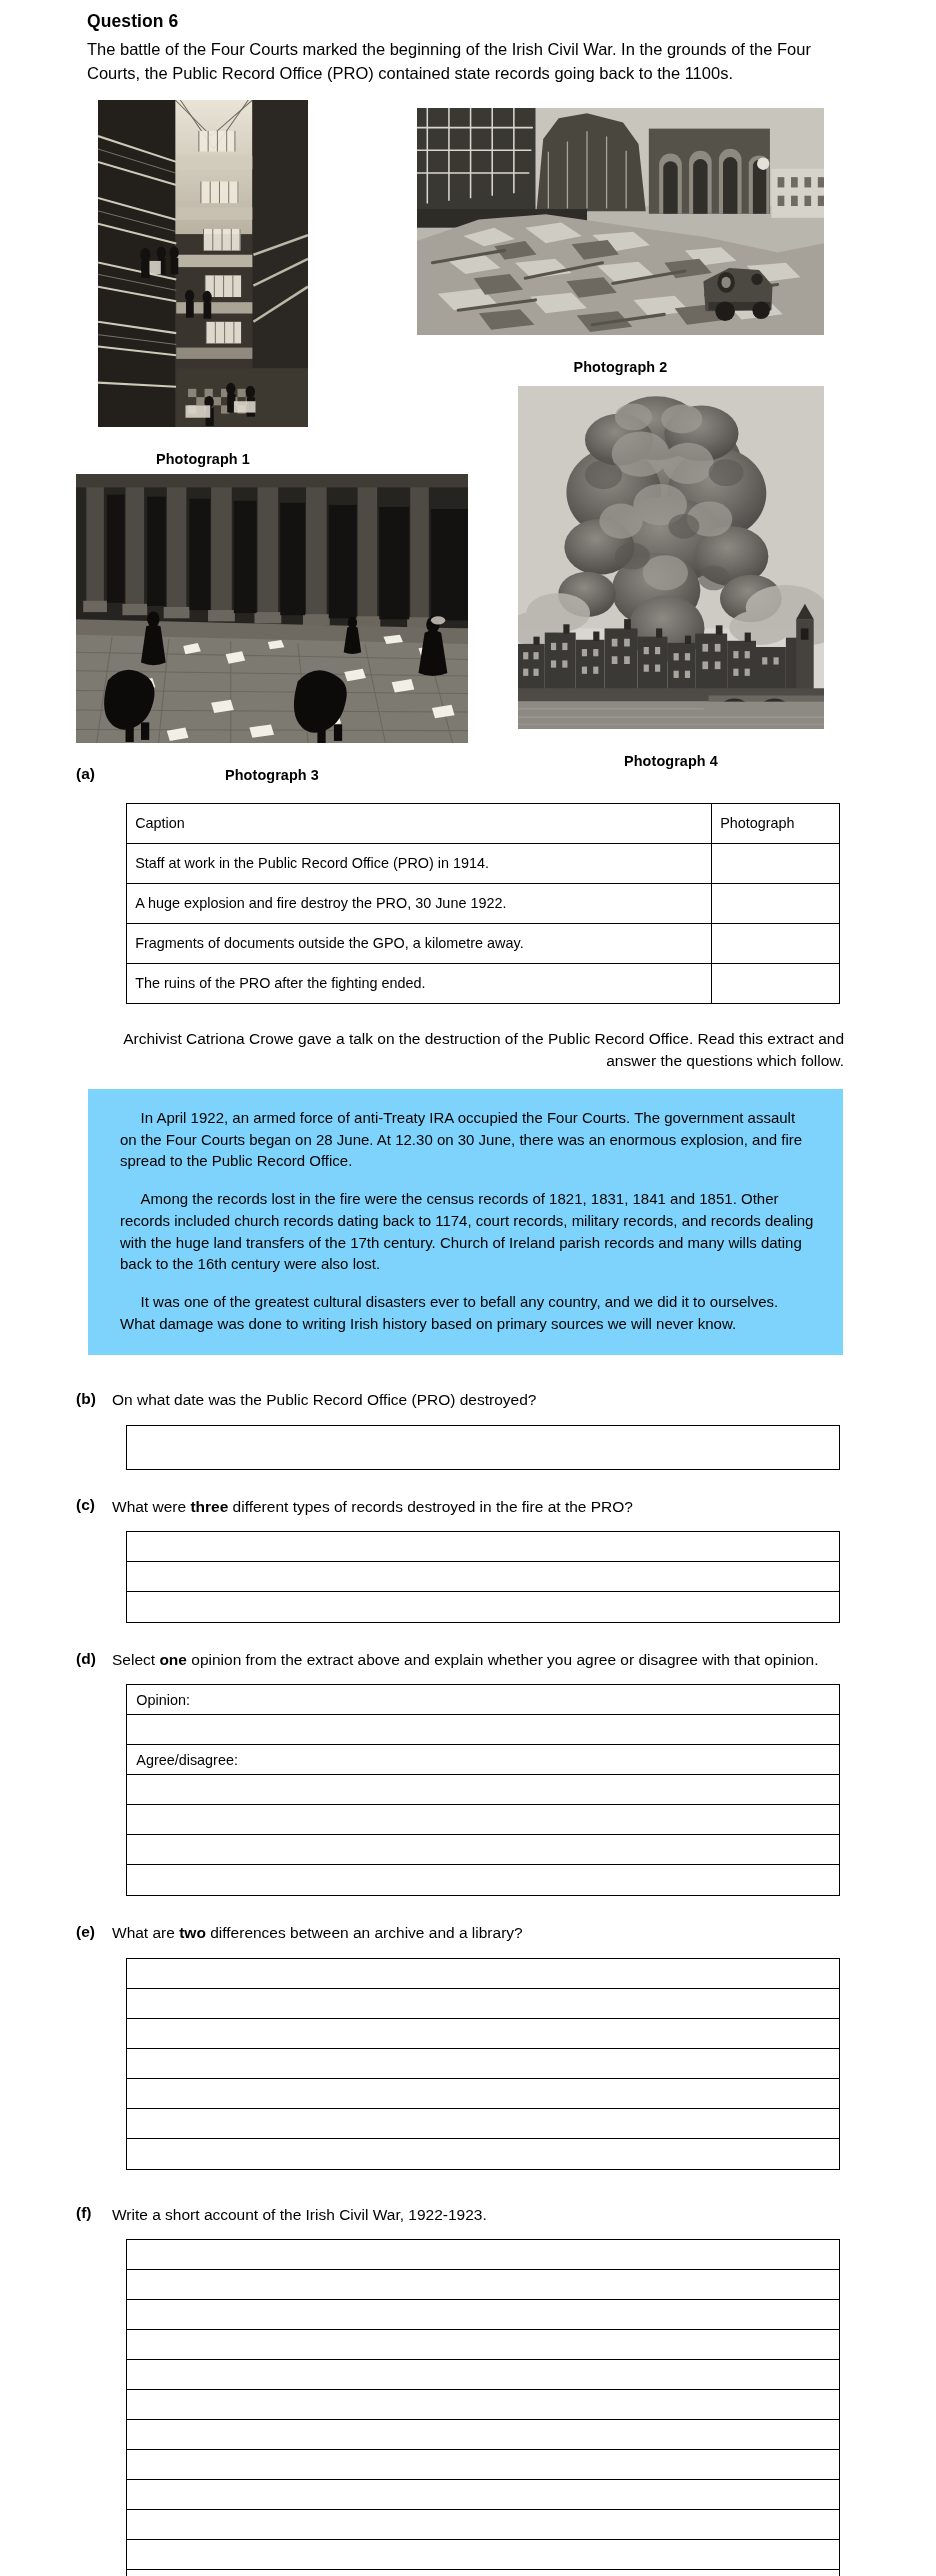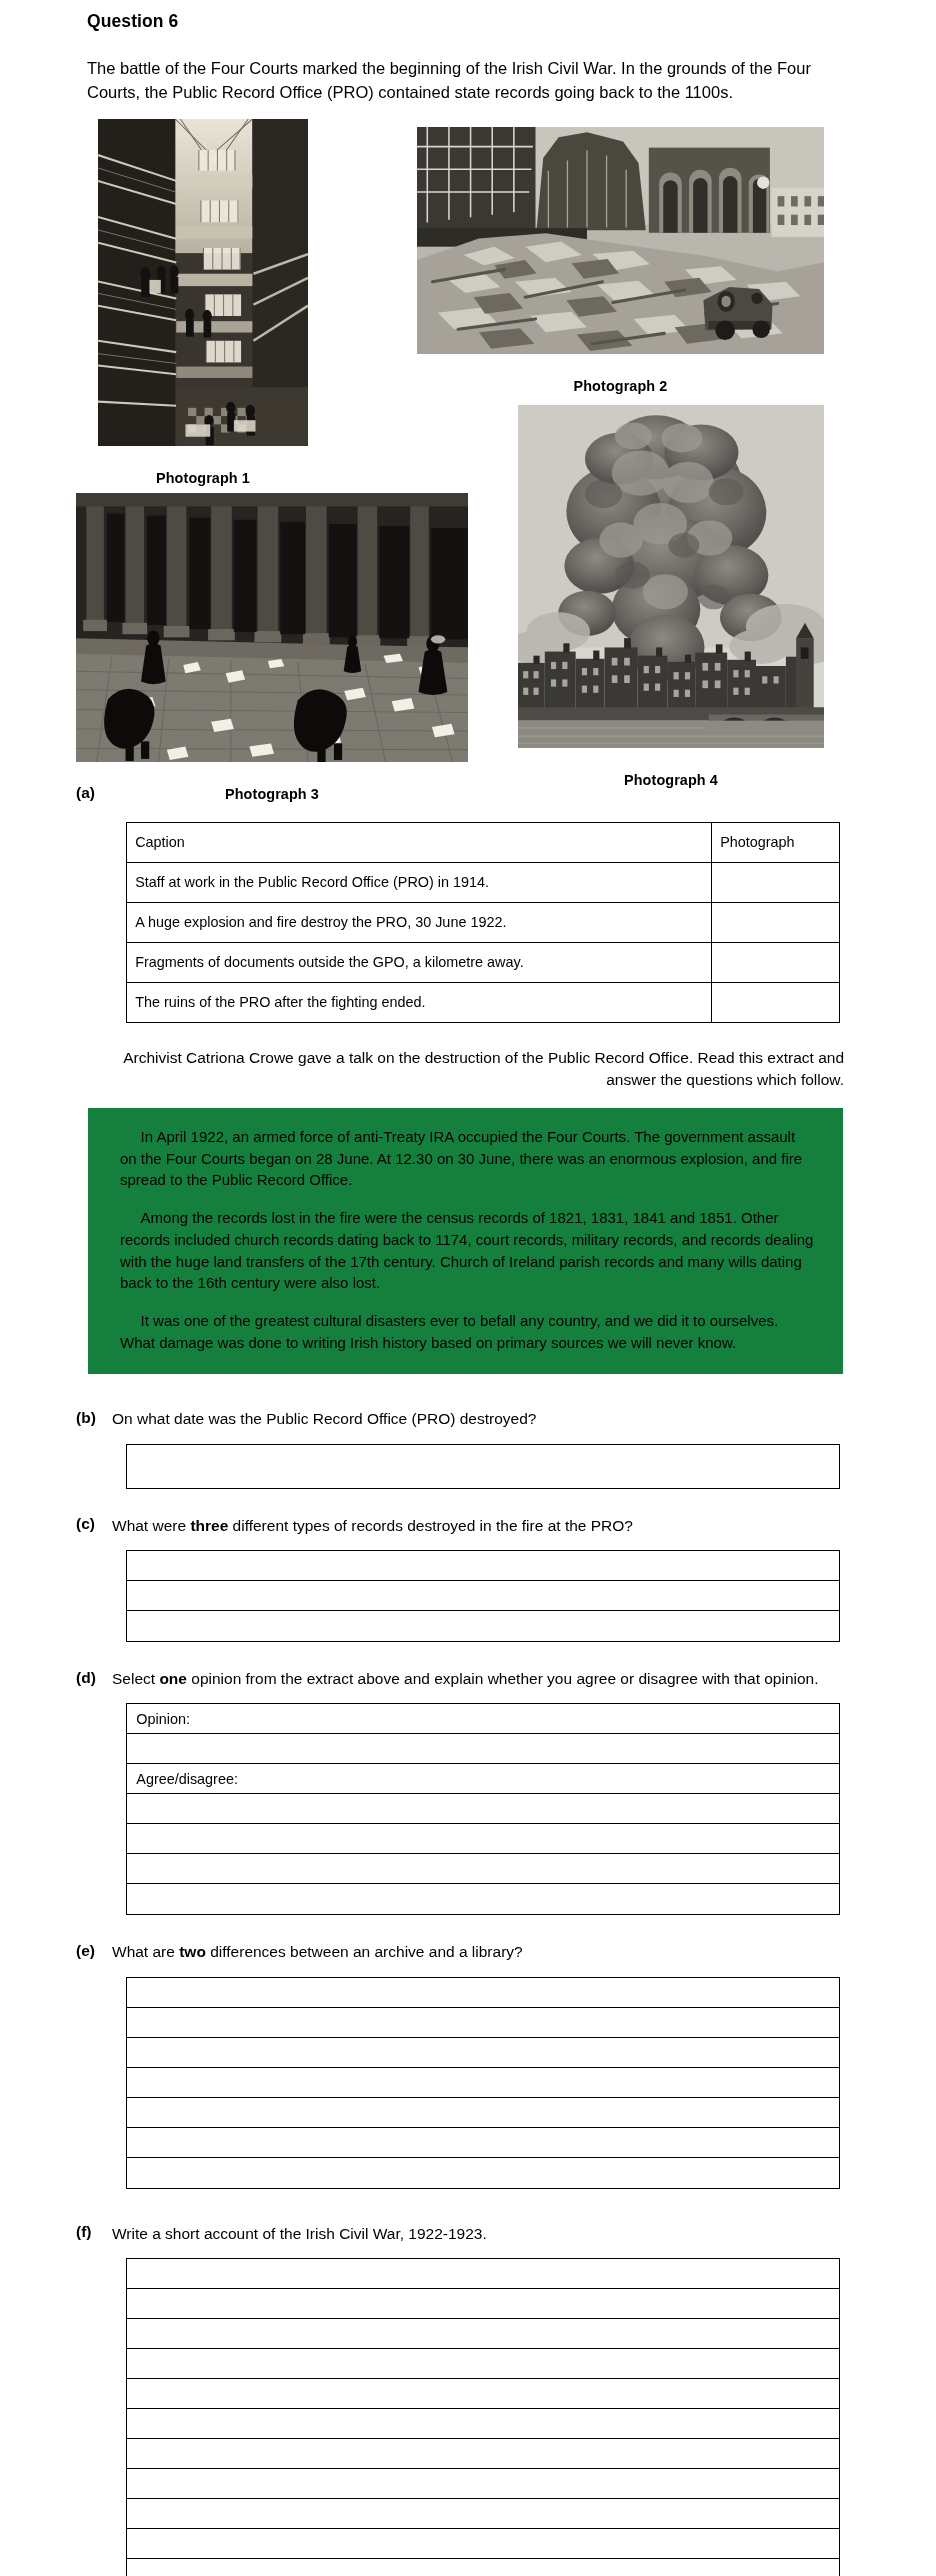--- a/index.html
+++ b/index.html
@@ -8,21 +8,21 @@
     width:937px;
     background:#ffffff;
     font-family:"Liberation Sans", sans-serif;
     color:#000000;
     -webkit-font-smoothing:antialiased;
   }
   .page { position:relative; width:937px; min-height:3174px; padding:11.3px 0 0 0; }
 
   
   .q-title {
-    font-size:17.5px; font-weight:bold; margin:0 0 25px 87px; letter-spacing:0.1px;
+    font-size:17.5px; font-weight:bold; margin:0 0 6px 87px; letter-spacing:0.1px;
   }
   .intro {
     font-size:16.5px; line-height:1.42; margin:0 0 0 87px; width:757px;
   }
 
   
   .photos { position:relative; width:937px; height:665px; margin-top:14.4px; }
   .photo-block { position:absolute; }
   .photo-frame {
     width:100%; height:100%; overflow:hidden; position:relative;
@@ -59,21 +59,21 @@
   }
   .match-table thead th { font-weight:normal; height:40px; }
   .match-table tbody td { height:40px; font-weight:normal; }
   .match-table .col-photo { width:128px; }
 
   
   .extract-lead {
     font-size:15.5px; line-height:1.42; margin:24px 0 0 87px; width:757px;text-align:right;
   }
   .extract-box {
-    margin:17.5px 0 0 88px; width:755px; background:#15803d;
+    margin:17.5px 0 0 88px; width:755px; background:#7dd3fc;
     padding:17.5px 28px 20.6px 32px;
   }
   .extract-box p {
     margin:0 0 15.5px 0; font-size:15px; line-height:1.46; text-indent:20.6px;
   }
   .extract-box p:last-child { margin-bottom:0; }
 
   
   .ans-box {
     margin:13.4px 0 0 126px; width:714px; border:1.5px solid #000;

